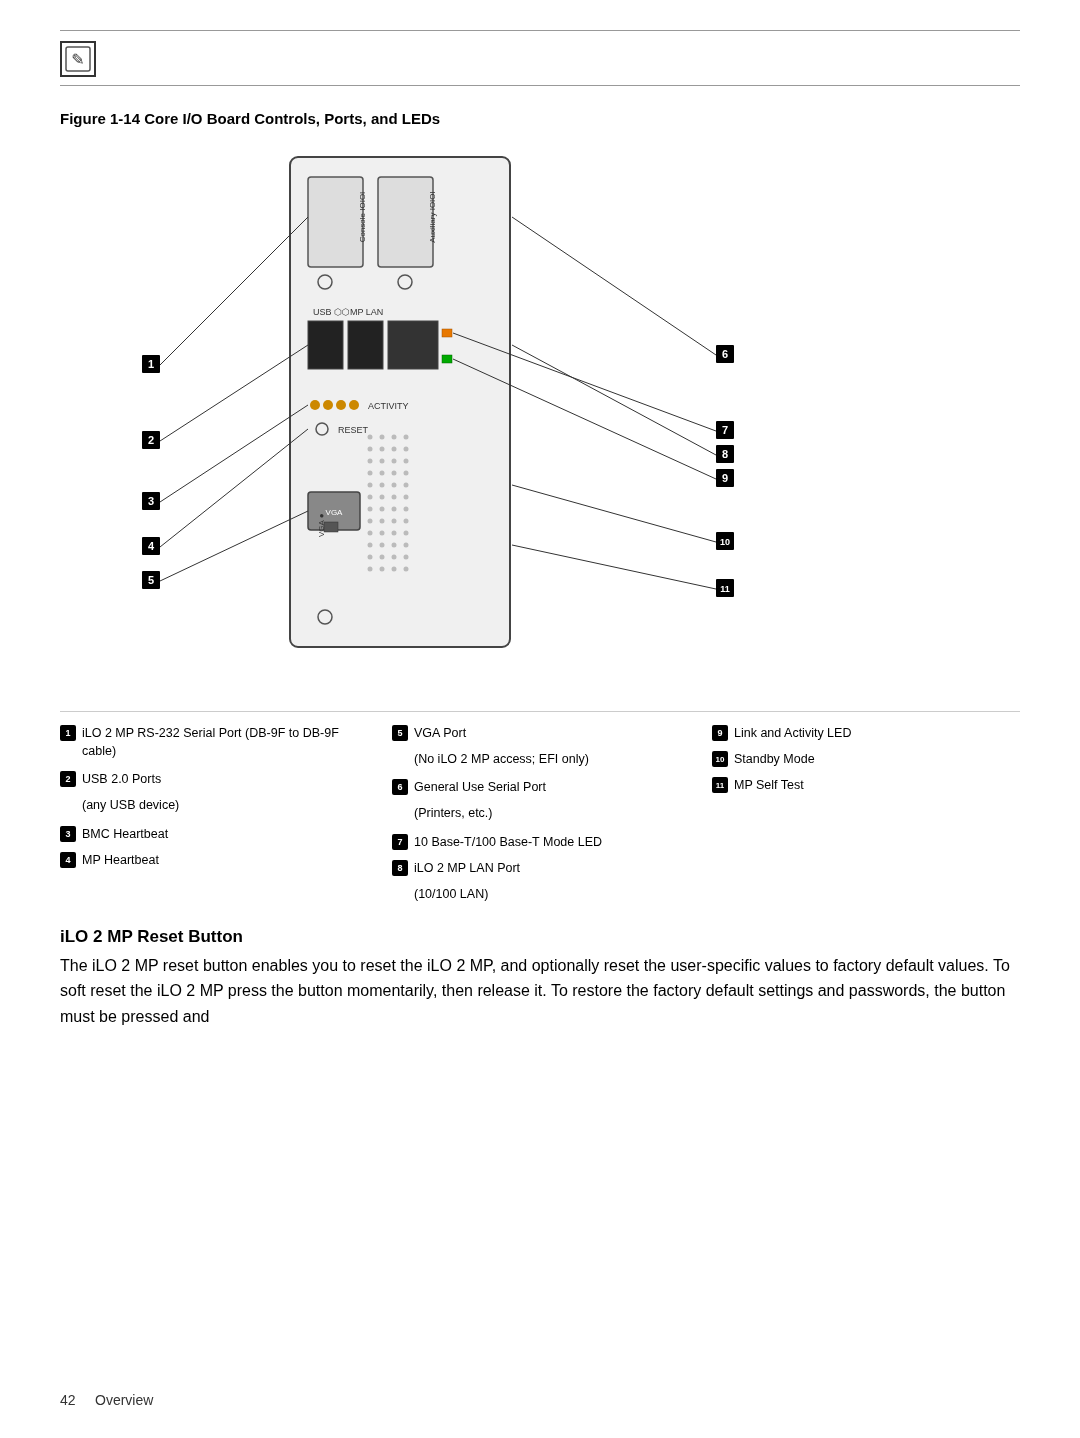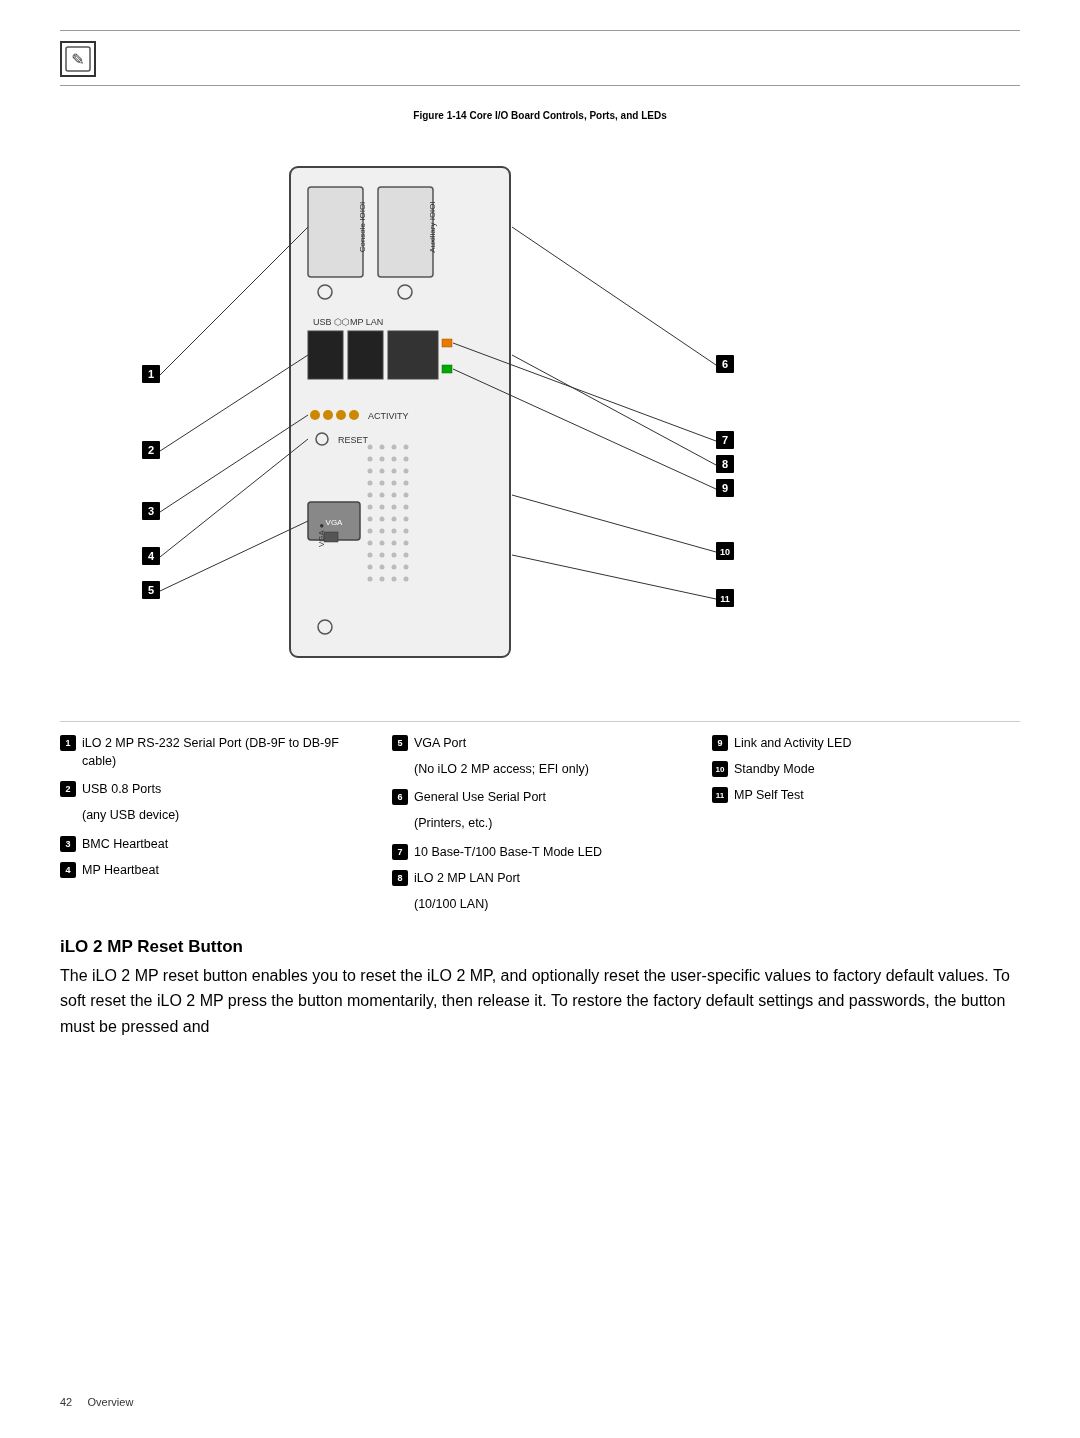--- a/index.html
+++ b/index.html
@@ -38,24 +38,23 @@
       font-weight: bold;
       margin-right: 8px;
     }
     .note-text {
       flex: 1;
       line-height: 1.5;
     }
 
     
     .figure-title {
-      text-align: center;
+      text-align: left;
       font-weight: bold;
-      font-size: 10px;
-      margin-bottom: 16px;
+      font-size: 15px;
     }
 
     
     .diagram-container {
       position: relative;
       width: 100%;
       height: 560px;
       margin-bottom: 24px;
     }
 
@@ -117,21 +116,21 @@
     .reset-body {
       font-size: 16px;
       line-height: 1.6;
     }
 
     
     .page-footer {
       position: fixed;
       bottom: 30px;
       left: 60px;
-      font-size: 11px;
+      font-size: 14px;
       color: #333;
     }
 
     
     .diagram-svg {
       position: absolute;
       top: 0;
       left: 0;
       width: 100%;
       height: 100%;
@@ -296,21 +295,21 @@
 
 <div class="desc-table">
 
   <div class="desc-col">
     <div class="desc-item">
       <span class="desc-num">1</span>
       <span class="desc-text">iLO 2 MP RS-232 Serial Port (DB-9F to DB-9F cable)</span>
     </div>
     <div class="desc-item" style="margin-top:10px;">
       <span class="desc-num">2</span>
-      <span class="desc-text">USB 0.8 Ports</span>
+      <span class="desc-text">USB 2.0 Ports</span>
     </div>
     <span class="desc-sub">(any USB device)</span>
     <div class="desc-item" style="margin-top:10px;">
       <span class="desc-num">3</span>
       <span class="desc-text">BMC Heartbeat</span>
     </div>
     <div class="desc-item">
       <span class="desc-num">4</span>
       <span class="desc-text">MP Heartbeat</span>
     </div>

